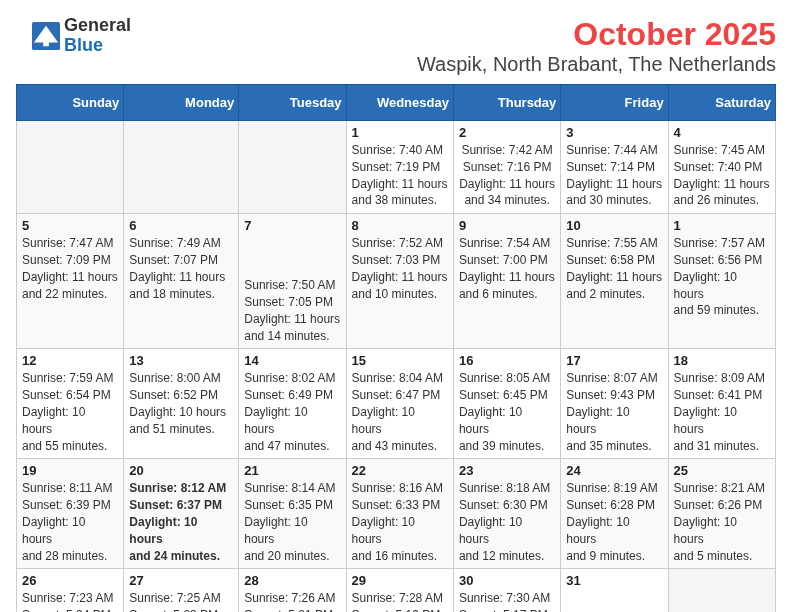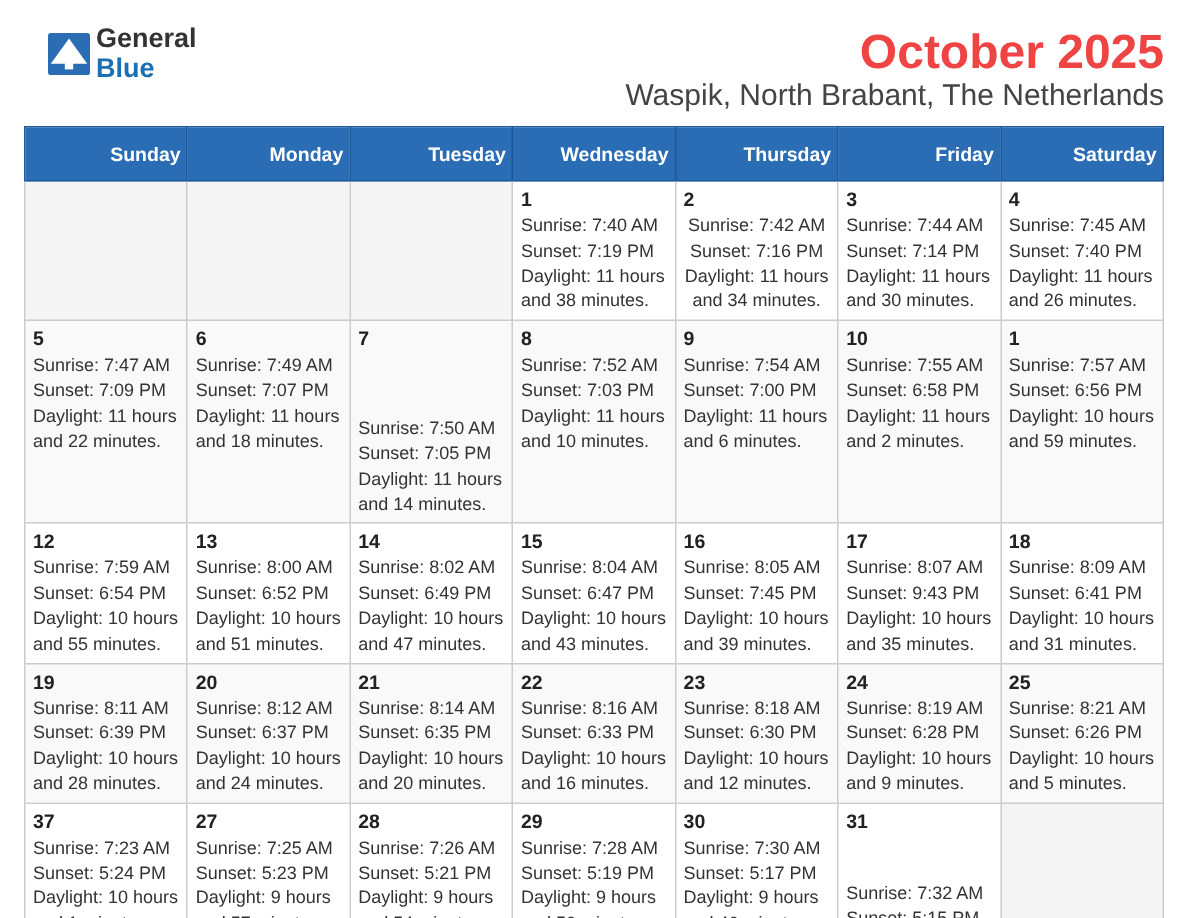--- a/index.html
+++ b/index.html
@@ -231,21 +231,21 @@
         <td>
           <span class="day-num">15</span>
           <div class="day-info" style="white-space: pre-line;">Sunrise: 8:04 AM
 Sunset: 6:47 PM
 Daylight: 10 hours
 and 43 minutes.</div>
         </td>
         <td>
           <span class="day-num">16</span>
           <div class="day-info" style="white-space: pre-line;">Sunrise: 8:05 AM
-Sunset: 7:45 PM
+Sunset: 6:45 PM
 Daylight: 10 hours
 and 39 minutes.</div>
         </td>
         <td>
           <span class="day-num">17</span>
           <div class="day-info" style="white-space: pre-line;">Sunrise: 8:07 AM
 Sunset: 9:43 PM
 Daylight: 10 hours
 and 35 minutes.</div>
         </td>
@@ -260,21 +260,21 @@
       <tr>
         <td>
           <span class="day-num">19</span>
           <div class="day-info" style="white-space: pre-line;">Sunrise: 8:11 AM
 Sunset: 6:39 PM
 Daylight: 10 hours
 and 28 minutes.</div>
         </td>
         <td>
           <span class="day-num">20</span>
-          <div class="day-info" style="white-space: pre-line;">Sunrise: 8:12 AM
+          <div class="day-info" style="white-space: pre-line; font-weight: bold;">Sunrise: 8:12 AM
 Sunset: 6:37 PM
 Daylight: 10 hours
 and 24 minutes.</div>
         </td>
         <td>
           <span class="day-num">21</span>
           <div class="day-info" style="white-space: pre-line;">Sunrise: 8:14 AM
 Sunset: 6:35 PM
 Daylight: 10 hours
 and 20 minutes.</div>
@@ -303,21 +303,21 @@
         <td>
           <span class="day-num">25</span>
           <div class="day-info" style="white-space: pre-line;">Sunrise: 8:21 AM
 Sunset: 6:26 PM
 Daylight: 10 hours
 and 5 minutes.</div>
         </td>
       </tr>
       <tr>
         <td>
-          <span class="day-num">37</span>
+          <span class="day-num">26</span>
           <div class="day-info" style="white-space: pre-line;">Sunrise: 7:23 AM
 Sunset: 5:24 PM
 Daylight: 10 hours
 and 1 minute.</div>
         </td>
         <td>
           <span class="day-num">27</span>
           <div class="day-info" style="white-space: pre-line;">Sunrise: 7:25 AM
 Sunset: 5:23 PM
 Daylight: 9 hours

